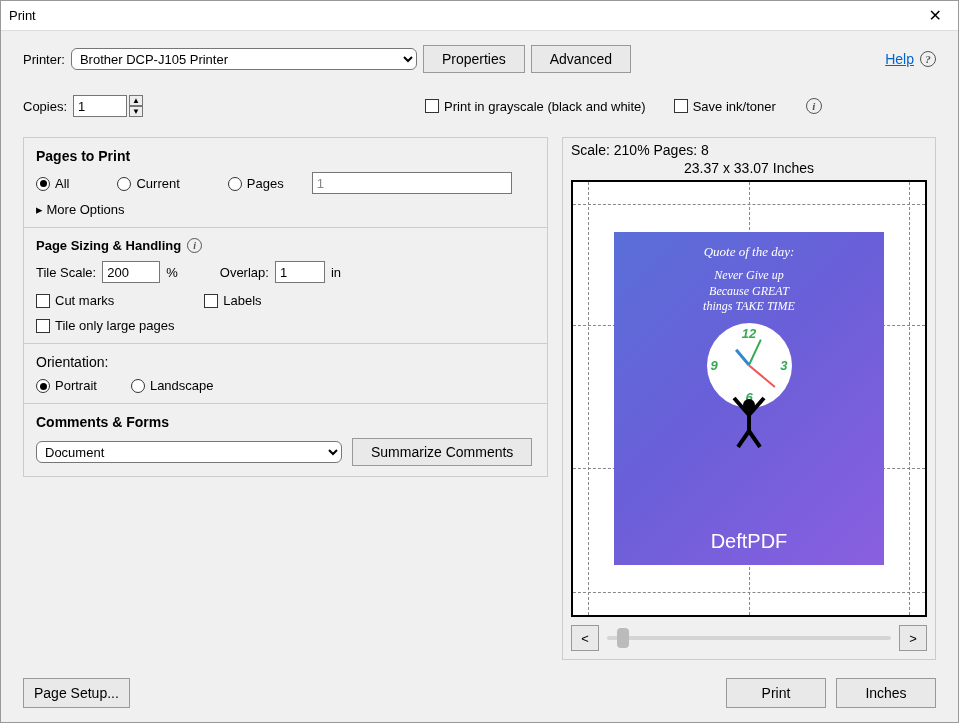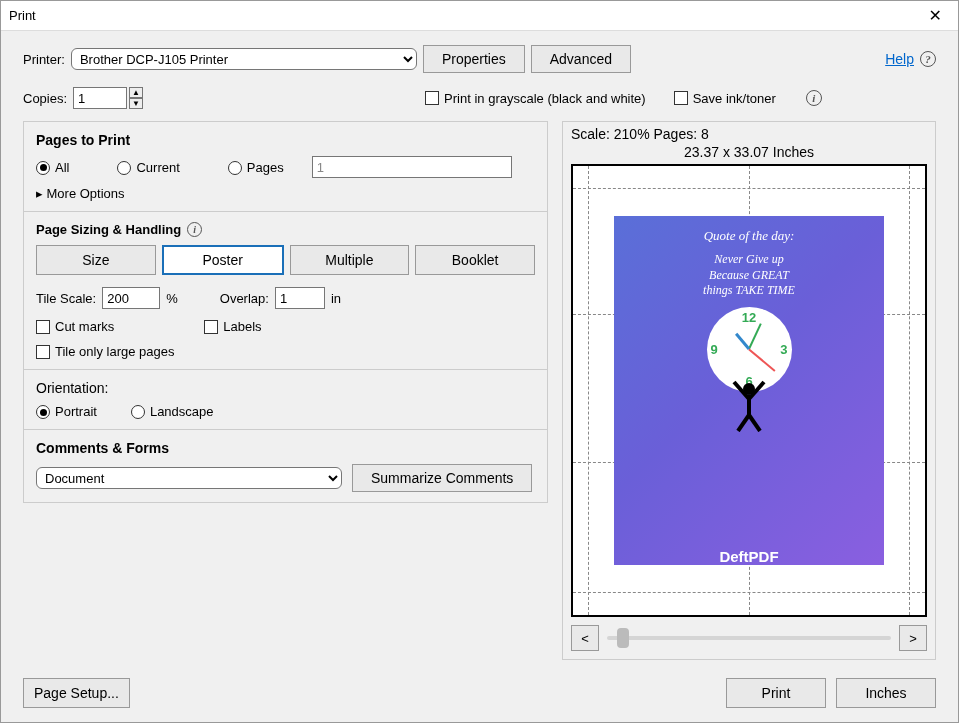--- a/index.html
+++ b/index.html
@@ -21,21 +21,21 @@
   padding: 0 8px 0 8px;
   border-bottom: 1px solid #ddd;
 }
 .titlebar .title { font-size: 13px; }
 .titlebar .close { font-size: 16px; cursor: pointer; padding: 4px 8px; }
 .content {
   flex: 1;
   padding: 14px 22px 10px 22px;
   display: flex;
   flex-direction: column;
-  gap: 8px;
+  gap: 16px;
 }
 .row { display: flex; align-items: center; gap: 6px; }
 select, input[type="text"] {
   border: 1px solid #767676;
   background: #fff;
   height: 22px;
   padding: 0 4px;
   font-size: 13px;
 }
 select { padding-right: 18px; border-radius: 6px; }
@@ -101,30 +101,30 @@
   position: relative;
   min-height: 370px;
 }
 .preview-box .dashed-v { position:absolute; top:0; bottom:0; border-left: 1.5px dashed #888; }
 .preview-box .dashed-h { position:absolute; left:0; right:0; border-top: 1.5px dashed #888; }
 .poster {
   position:absolute; left: 41px; top: 50px; right: 41px; bottom: 50px;
   background: linear-gradient(135deg, #5a6fd8 0%, #6a5fd8 45%, #8a5fe0 100%);
   color: #fff; text-align:center;
   display:flex; flex-direction:column; align-items:center;
-  padding: 12px 6px 0 6px;
+  padding: 12px 6px 12px 6px;
   font-family: "Comic Sans MS", cursive;
 }
 .poster .q1 { font-style: italic; font-size: 13px; margin-bottom:8px; font-family: "Brush Script MT", cursive;}
 .poster .q2 { font-size: 12px; line-height:1.3; font-family: "Brush Script MT", cursive; font-style:italic;}
-.poster .brand { font-weight:bold; font-size:15px; font-family: Arial; margin-top:auto;}
+.poster .brand { font-weight:normal; font-size:20px; font-family: Arial; margin-top:auto;}
 .clock-wrap { position:relative; width:85px; height:85px; margin-top:8px;}
 .clock {
   width:85px; height:85px; background:#fff; border-radius:50%; position:relative;
-  color:#3a5; font-size:9px; font-weight:bold;
+  color:#3a5; font-size:9px; font-weight:bold;font-style:italic;
 }
 .clock span { position:absolute; }
 .stick { position:absolute; left:50%; transform:translateX(-50%); top:70px; }
 .nav-row { display:flex; align-items:center; gap:8px; margin-top:8px;}
 .nav-btn { width:28px; height:26px; border:1px solid #999; background:#e9e9e9; display:flex; align-items:center; justify-content:center; cursor:pointer;}
 .slider { flex:1; height: 4px; background:#d5d5d5; position:relative; border-radius:2px;}
 .slider .thumb { position:absolute; left:10px; top:-8px; width:12px; height:20px; background:#bbb; border-radius:4px;}
 .page-info { text-align:center; font-size:14px; margin-top:6px;}
 .footer {
   display:flex; justify-content: space-between; align-items:center;
@@ -204,26 +204,20 @@
         <div class="disclosure">
           <span>▸</span>
           <span>More Options</span>
         </div>
       </div>
 
       <div class="group">
         <div class="group-title">
           <span>Page Sizing &amp; Handling</span>
           <span class="info-icon" style="width:15px;height:15px;font-size:10px;">i</span>
-        </div>
-        <div class="tab-buttons">
-          <div class="tab-btn">Size</div>
-          <div class="tab-btn selected">Poster</div>
-          <div class="tab-btn">Multiple</div>
-          <div class="tab-btn">Booklet</div>
         </div>
         <div class="row" style="gap:6px; margin-bottom:10px;">
           <span>Tile Scale:</span>
           <input type="text" style="width: 58px;" value="200">
           <span>%</span>
           <span style="width:30px;"></span>
           <span>Overlap:</span>
           <input type="text" style="width: 50px;" value="1">
           <span>in</span>
         </div>

